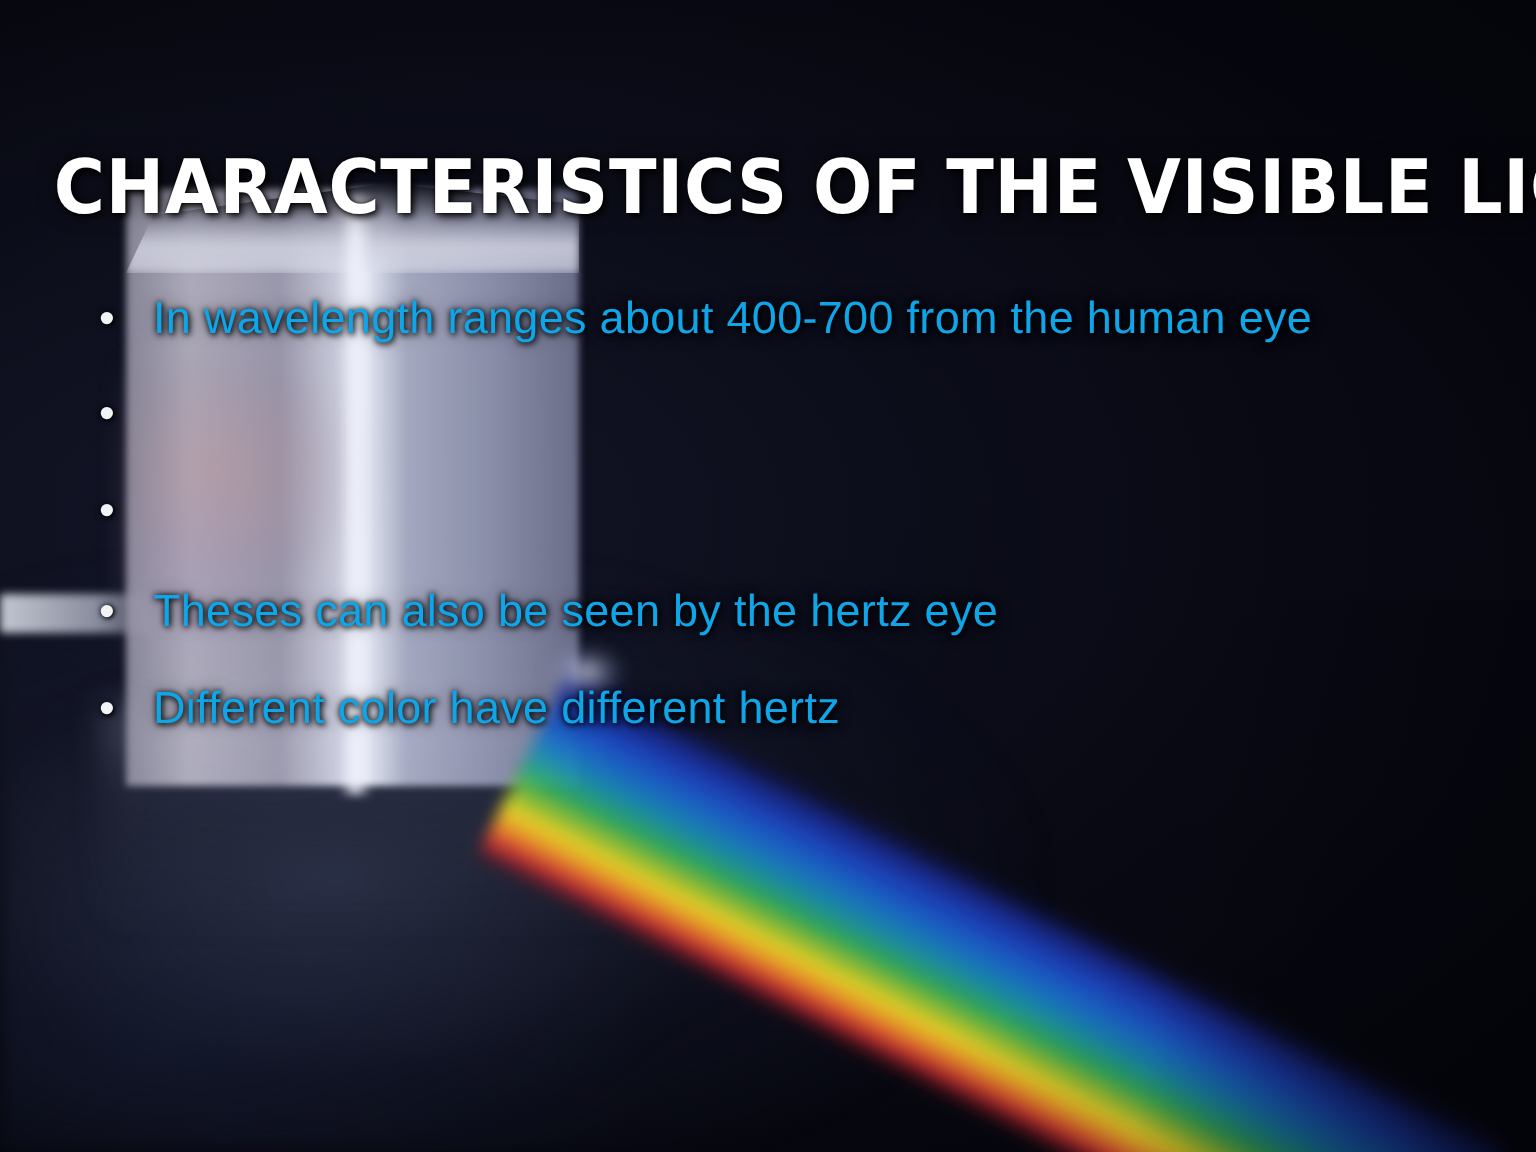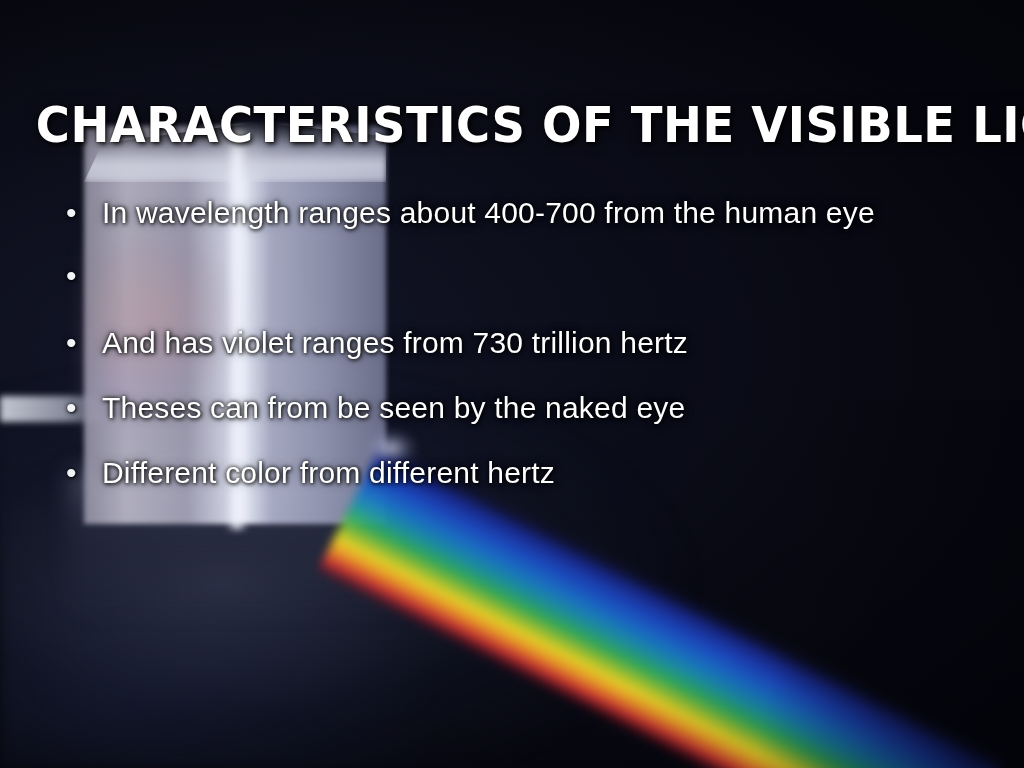--- a/index.html
+++ b/index.html
@@ -207,21 +207,21 @@
     flex: 0 0 46px;
     color: #f2f3f7;
     font-size: 30px;
     line-height: 1;
     text-align: left;
     padding-left: 10px;
     box-sizing: border-box;
     text-shadow: 0 0 5px rgba(0,0,0,0.85), 1px 1px 3px rgba(0,0,0,0.9);
   }
   .bullet-text {
-    color: #ffffff;
+    color: #0ea5e9;
     font-family: "Liberation Sans", sans-serif;
     font-weight: 400;
     font-size: 30px;
     line-height: 34px;
     letter-spacing: 0.2px;
     text-shadow:
       0 0 4px rgba(0,0,0,0.75),
       1px 1px 4px rgba(0,0,0,0.9),
       0 0 12px rgba(0,0,0,0.45);
     white-space: nowrap;
@@ -261,28 +261,27 @@
         <span class="bullet-dot">•</span>
         <span class="bullet-text">In wavelength ranges about 400-700 from the human eye</span>
       </li>
 
       <li class="bullet-row">
         <span class="bullet-dot">•</span>
       </li>
 
       <li class="bullet-row">
         <span class="bullet-dot">•</span>
-        <span class="bullet-text">And has violet ranges from 730 trillion hertz</span>
-      </li>
-
-      <li class="bullet-row">
-        <span class="bullet-dot">•</span>
-        <span class="bullet-text">Theses can from be seen by the naked eye</span>
-      </li>
-
-      <li class="bullet-row">
-        <span class="bullet-dot">•</span>
-        <span class="bullet-text">Different color from different hertz</span>
+      </li>
+
+      <li class="bullet-row">
+        <span class="bullet-dot">•</span>
+        <span class="bullet-text">Theses can also be seen by the hertz eye</span>
+      </li>
+
+      <li class="bullet-row">
+        <span class="bullet-dot">•</span>
+        <span class="bullet-text">Different color have different hertz</span>
       </li>
 
     </ul>
   </div>
 </div>
 
 </body></html>

